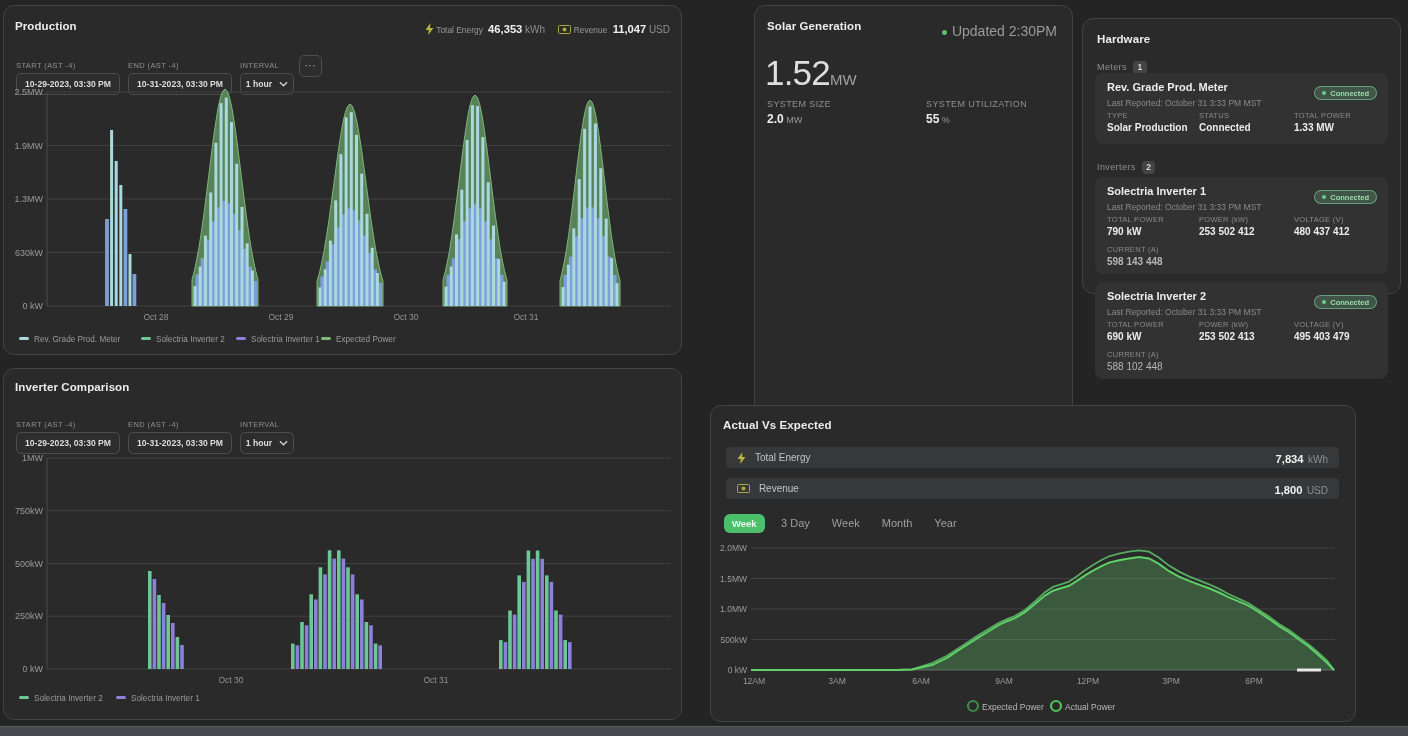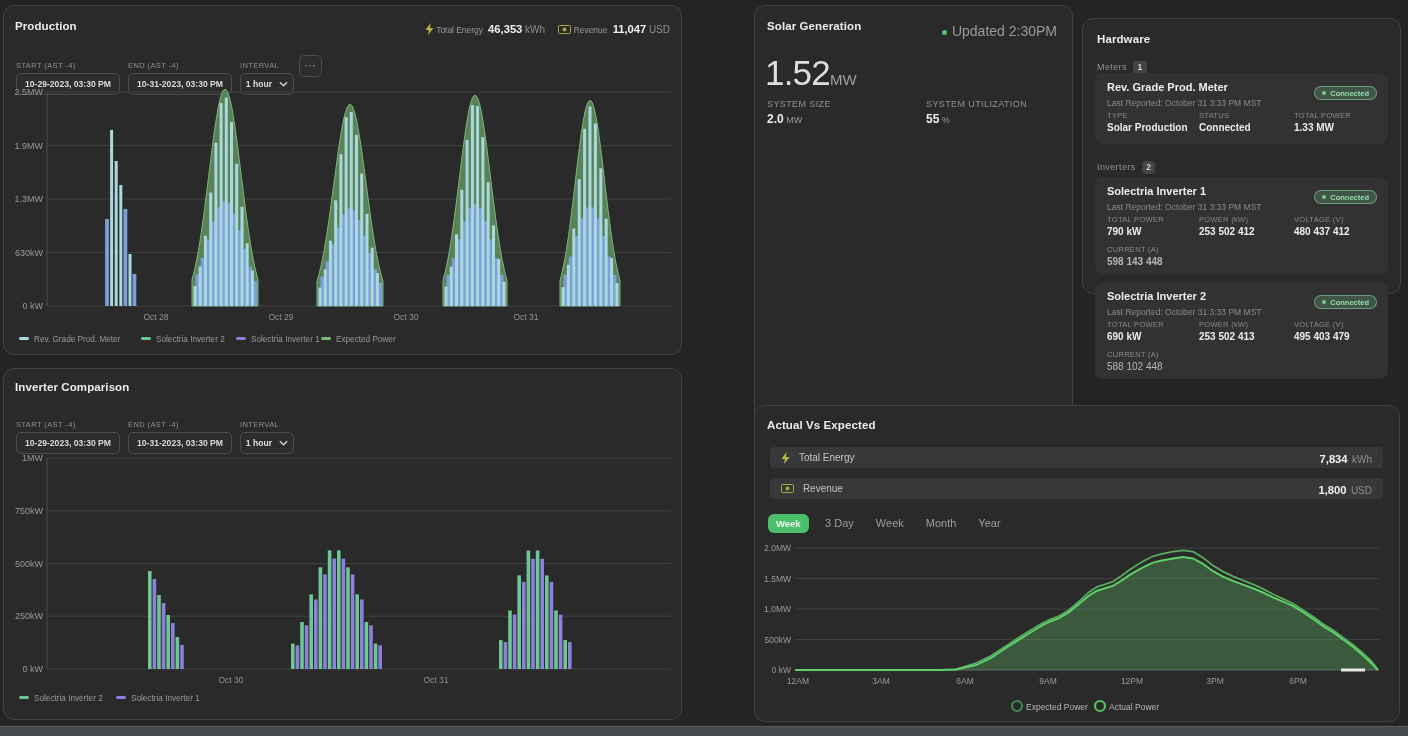--- a/index.html
+++ b/index.html
@@ -338,21 +338,21 @@
         <div class="chead">VOLTAGE (V)</div>
         <div class="cval">495 403 479</div>
       </div>
       <div style="position:absolute;left:12px;top:68px">
         <div class="chead">CURRENT (A)</div>
         <div class="cval" style="font-weight:400;color:#b5b5b5">588 102 448</div>
       </div>
     </div>
 </div>
 
-<div class="panel" style="left:754px;top:405px;width:646px;height:317px">
+<div class="panel" style="left:710px;top:405px;width:646px;height:317px">
   <div class="ptitle" style="left:12px;top:13px">Actual Vs Expected</div>
   <div class="avrow" style="top:41px"><svg width="9" height="12" viewBox="0 0 9 12" style="vertical-align:-2px">
         <path d="M5.5 0 L0.5 7 L3.8 7 L3.2 12 L8.5 5 L5 5 Z" fill="#b9b43c"></path>
       </svg>&nbsp;&nbsp;<span style="font-size:10px;color:#c3c3c3">Total Energy</span>
     <span style="margin-left:auto"><span class="statval">7,834</span> <span class="statunit">kWh</span></span></div>
   <div class="avrow" style="top:72px"><svg width="13" height="9" viewBox="0 0 13 9" style="vertical-align:-1px">
         <rect x="0.5" y="0.5" width="12" height="8" rx="1" fill="none" stroke="#a8a83e" stroke-width="1"></rect>
         <circle cx="6.5" cy="4.5" r="2" fill="#a8a83e"></circle>
       </svg>&nbsp;&nbsp;<span style="font-size:10px;color:#c3c3c3">Revenue</span>
     <span style="margin-left:auto"><span class="statval">1,800</span> <span class="statunit">USD</span></span></div>

